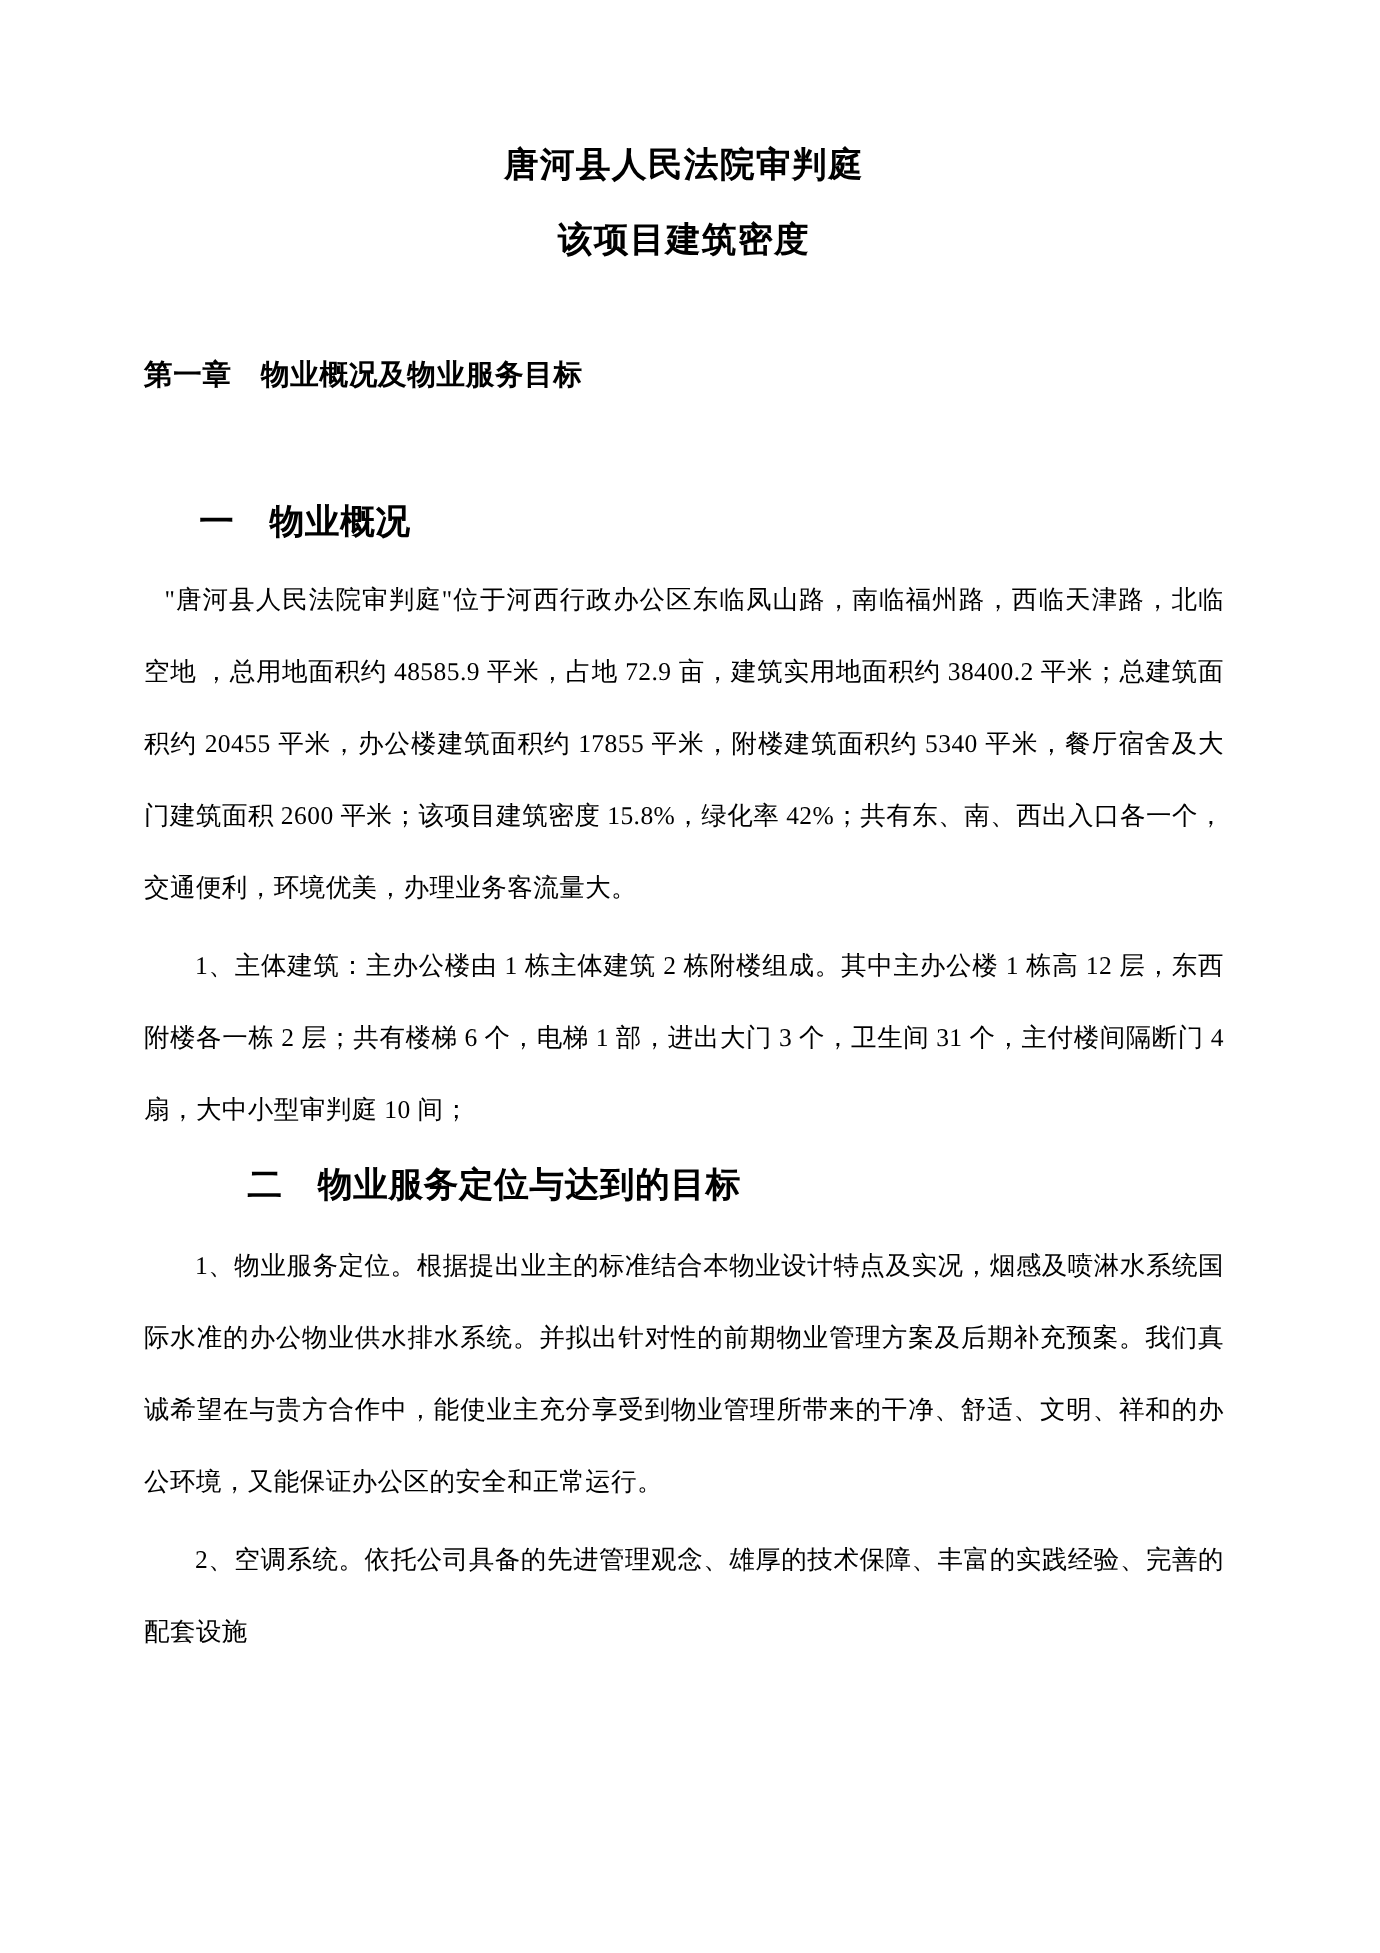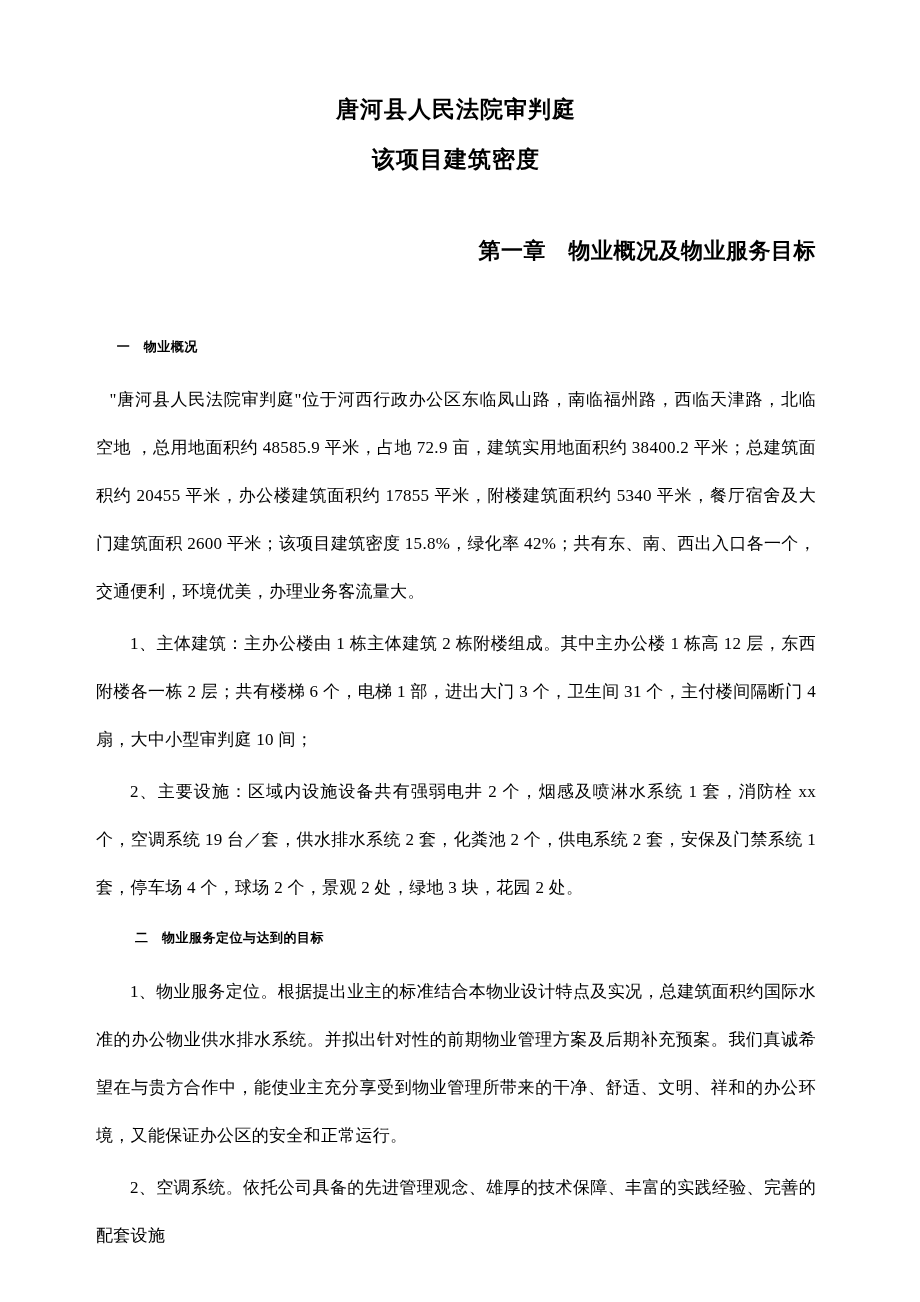--- a/index.html
+++ b/index.html
@@ -22,30 +22,30 @@
     font-family: "Liberation Sans", "DejaVu Sans", sans-serif;
     font-weight: bold;
     font-size: 23px;
     line-height: 50px;
     text-align: center;
     letter-spacing: 1px;
   }
   .chapter-heading {
     font-family: "Liberation Sans", "DejaVu Sans", sans-serif;
     font-weight: bold;
-    font-size: 22px;
+    font-size: 19px;
     line-height: 50px;
-    text-align: right;
+    text-align: left;
     margin-top: 42px;
     letter-spacing: 0.5px;
   }
   .section-heading {
     font-family: "Liberation Sans", "DejaVu Sans", sans-serif;
     font-weight: bold;
-    font-size: 13px;
+    font-size: 23px;
     line-height: 50px;
     letter-spacing: 0.5px;
   }
   .section-heading.s1 {
     margin-top: 46px;
     text-indent: 1.6em;
   }
   .section-heading.s2 {
     margin-top: 2px;
     text-indent: 3em;
@@ -77,21 +77,20 @@
   <div class="doc-title">该项目建筑密度</div>
 
   <div class="chapter-heading">第一章　物业概况及物业服务目标</div>
 
   <div class="section-heading s1">一　物业概况</div>
 
   <p class="body-para first-para">"唐河县人民法院审判庭"位于河西行政办公区东临凤山路，南临福州路，西临天津路，北临 空地 ，总用地面积约 48585.9 平米，占地 72.9 亩，建筑实用地面积约 38400.2 平米；总建筑面积约 20455 平米，办公楼建筑面积约 17855 平米，附楼建筑面积约 5340 平米，餐厅宿舍及大门建筑面积 2600 平米；该项目建筑密度 15.8%，绿化率 42%；共有东、南、西出入口各一个，交通便利，环境优美，办理业务客流量大。</p>
 
   <p class="body-para">1、主体建筑：主办公楼由 1 栋主体建筑 2 栋附楼组成。其中主办公楼 1 栋高 12 层，东西附楼各一栋 2 层；共有楼梯 6 个，电梯 1 部，进出大门 3 个，卫生间 31 个，主付楼间隔断门 4 扇，大中小型审判庭 10 间；</p>
 
-  <p class="body-para">2、主要设施：区域内设施设备共有强弱电井 2 个，烟感及喷淋水系统 1 套，消防栓 xx 个，空调系统 19 台／套，供水排水系统 2 套，化粪池 2 个，供电系统 2 套，安保及门禁系统 1 套，停车场 4 个，球场 2 个，景观 2 处，绿地 3 块，花园 2 处。</p>
 
   <div class="section-heading s2">二　物业服务定位与达到的目标</div>
 
-  <p class="body-para"><span>1、</span><span class="bold">物业服务定位。</span><span>根据提出业主的标准结合本物业设计特点及实况，总建筑面积约</span><span class="bold">国际水准</span><span>的办公物业</span><span class="bold">供水排水系统。</span><span>并拟出针对性的前期物业管理方案及后期补充预案。我们真诚希望在与贵方合作中，能使业主充分享受到物业管理所带来的干净、舒适、文明、祥和的办公环境，又能保证办公区的安全和正常运行。</span></p>
+  <p class="body-para"><span>1、</span><span class="bold">物业服务定位。</span><span>根据提出业主的标准结合本物业设计特点及实况，烟感及喷淋水系统</span><span class="bold">国际水准</span><span>的办公物业</span><span class="bold">供水排水系统。</span><span>并拟出针对性的前期物业管理方案及后期补充预案。我们真诚希望在与贵方合作中，能使业主充分享受到物业管理所带来的干净、舒适、文明、祥和的办公环境，又能保证办公区的安全和正常运行。</span></p>
 
   <p class="body-para"><span>2、</span><span class="bold">空调系统。</span><span>依托公司具备的先进管理观念、雄厚的技术保障、丰富的实践经验、完善的配套设施</span></p>
 
 </div>
 
 </body></html>

